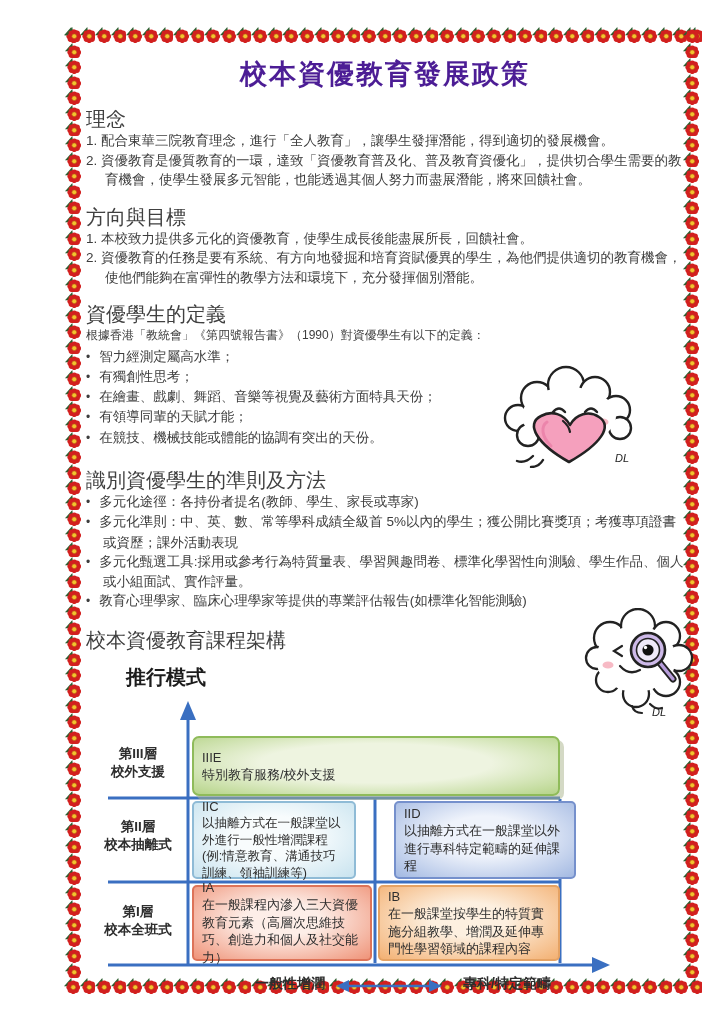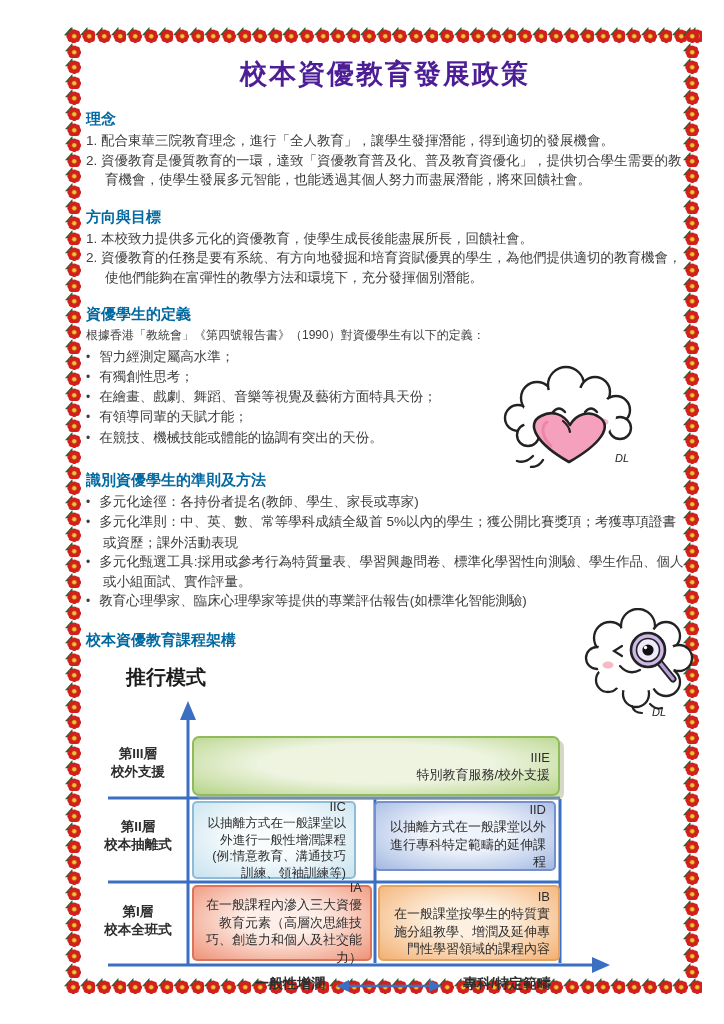--- a/index.html
+++ b/index.html
@@ -12,47 +12,47 @@
   .bordr svg { flex:0 0 auto; }
   .b-top    { left:64px; top:27px;  width:638px; height:17px; }
   .b-bottom { left:64px; top:978px; width:638px; height:17px; }
   .b-left   { left:65px;  top:27px; width:17px; height:968px; flex-direction:column; }
   .b-right  { left:683px; top:27px; width:17px; height:968px; flex-direction:column; }
 
   
   .content { position:absolute; left:86px; top:46px; width:598px; }
   h1.title { margin:10px 0 0 0; text-align:center; font-size:27px; line-height:36px;
              color:#4c1d95; font-weight:bold; letter-spacing:2px; }
-  h2.sec { margin:17px 0 2px 0; font-size:15px; line-height:20px; color:#0369a1; font-weight:bold; }
+  h2.sec { margin:17px 0 2px 0; font-size:20px; line-height:20px; color:#404040; font-weight:normal; }
   ol.num { margin:0; padding:0; list-style:none; counter-reset:n; }
   ol.num li { counter-increment:n; padding-left:19px; text-indent:-19px;
               font-size:13.5px; line-height:19.5px; }
   ol.num li::before { content:counter(n) ". "; }
   ul.dot { margin:0; padding:0; list-style:none; }
   ul.dot li { padding-left:17px; text-indent:-17px; font-size:13.5px; line-height:19.3px; }
   ul.dot li::before { content:"•"; padding-right:9px; font-size:12px; }
   .intro { margin:1px 0 1px 0; font-size:12px; line-height:19.5px; }
   .def-list { max-width:420px; }
   .mode-label { margin:14px 0 0 40px; font-size:20px; font-weight:bold; color:#1c1c1c;font-family:Liberation Mono, monospace; }
 
   
   .diagram { position:relative; margin-top:4px; width:598px; height:302px; }
   .diagram svg.axes { position:absolute; left:0; top:0; pointer-events:none; }
-  .dbox { position:absolute; box-sizing:border-box; text-align:right;
+  .dbox { position:absolute; box-sizing:border-box; text-align:left;
           font-size:13px; line-height:17.5px; color:#2e2e2e;
           display:flex; flex-direction:column; justify-content:center;
           padding:14px 8px; border-radius:7px; }
   .dbox .code { font-size:13px; line-height:17px; }
   .box-iiie { left:106px; top:41px;  width:368px; height:60px;
               background:radial-gradient(ellipse at 50% 45%, #eef4e0 45%, #b6d489 100%);
               border:2px solid #8fbb5a; box-shadow:4px 4px 0 rgba(170,180,140,.5); }
   .box-iic  { left:106px; top:106px; width:164px; height:78px; border-radius:5px;
               background:radial-gradient(ellipse at 50% 45%, #f8fcfd 35%, #c8e3ef 100%);
               border:2px solid #8fbbd6; font-size:12.6px; line-height:16.5px; }
-  .box-iid  { left:288px; top:106px; width:182px; height:70px; border-radius:5px;
+  .box-iid  { left:308px; top:106px; width:182px; height:78px; border-radius:5px;
               background:radial-gradient(ellipse at 50% 45%, #eff3fb 35%, #a3b9e2 100%);
               border:2px solid #7590cc; }
   .box-ia   { left:106px; top:190px; width:180px; height:76px; border-radius:5px;
               background:radial-gradient(ellipse at 50% 45%, #fdeee8 30%, #ef9378 100%);
               border:2px solid #dd7358; }
   .box-ib   { left:292px; top:190px; width:182px; height:76px; border-radius:5px;
               background:radial-gradient(ellipse at 50% 45%, #fdf0e0 30%, #f3b072 100%);
               border:2px solid #e5a263; }
   .tier { position:absolute; left:4px; width:96px; text-align:center;
           font-size:13.5px; line-height:18px; font-weight:bold; color:#2e2e2e; }

